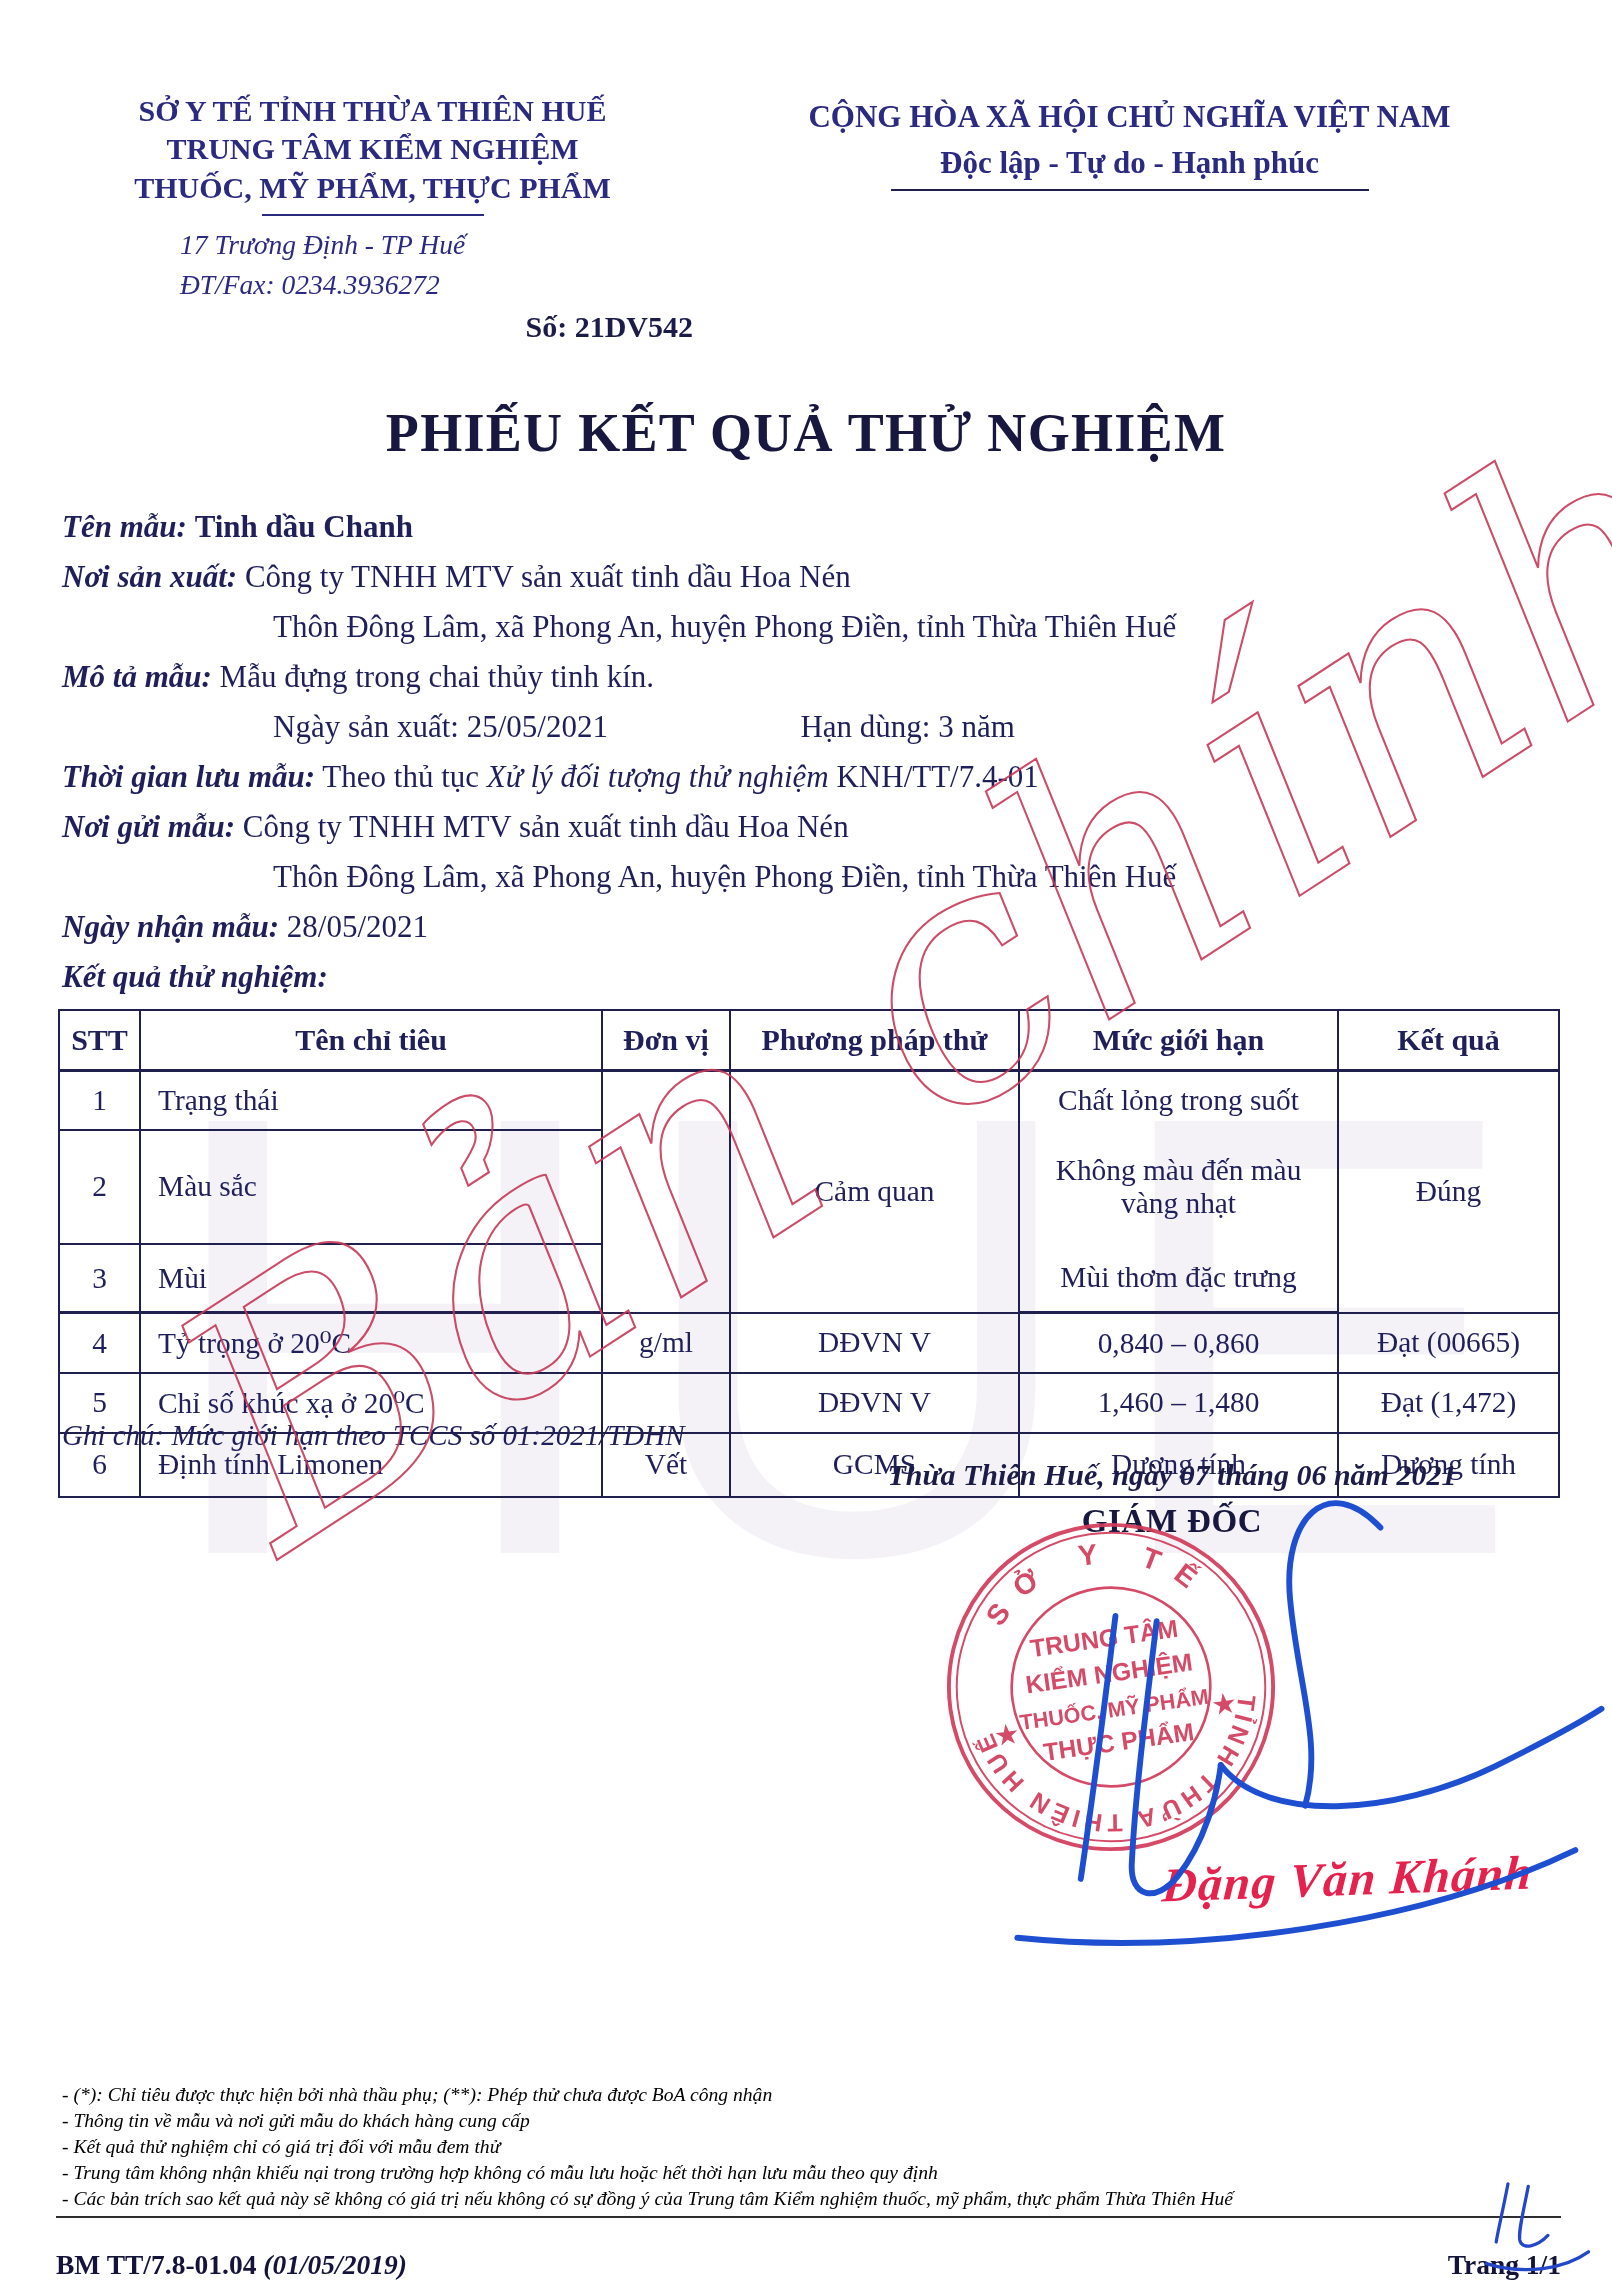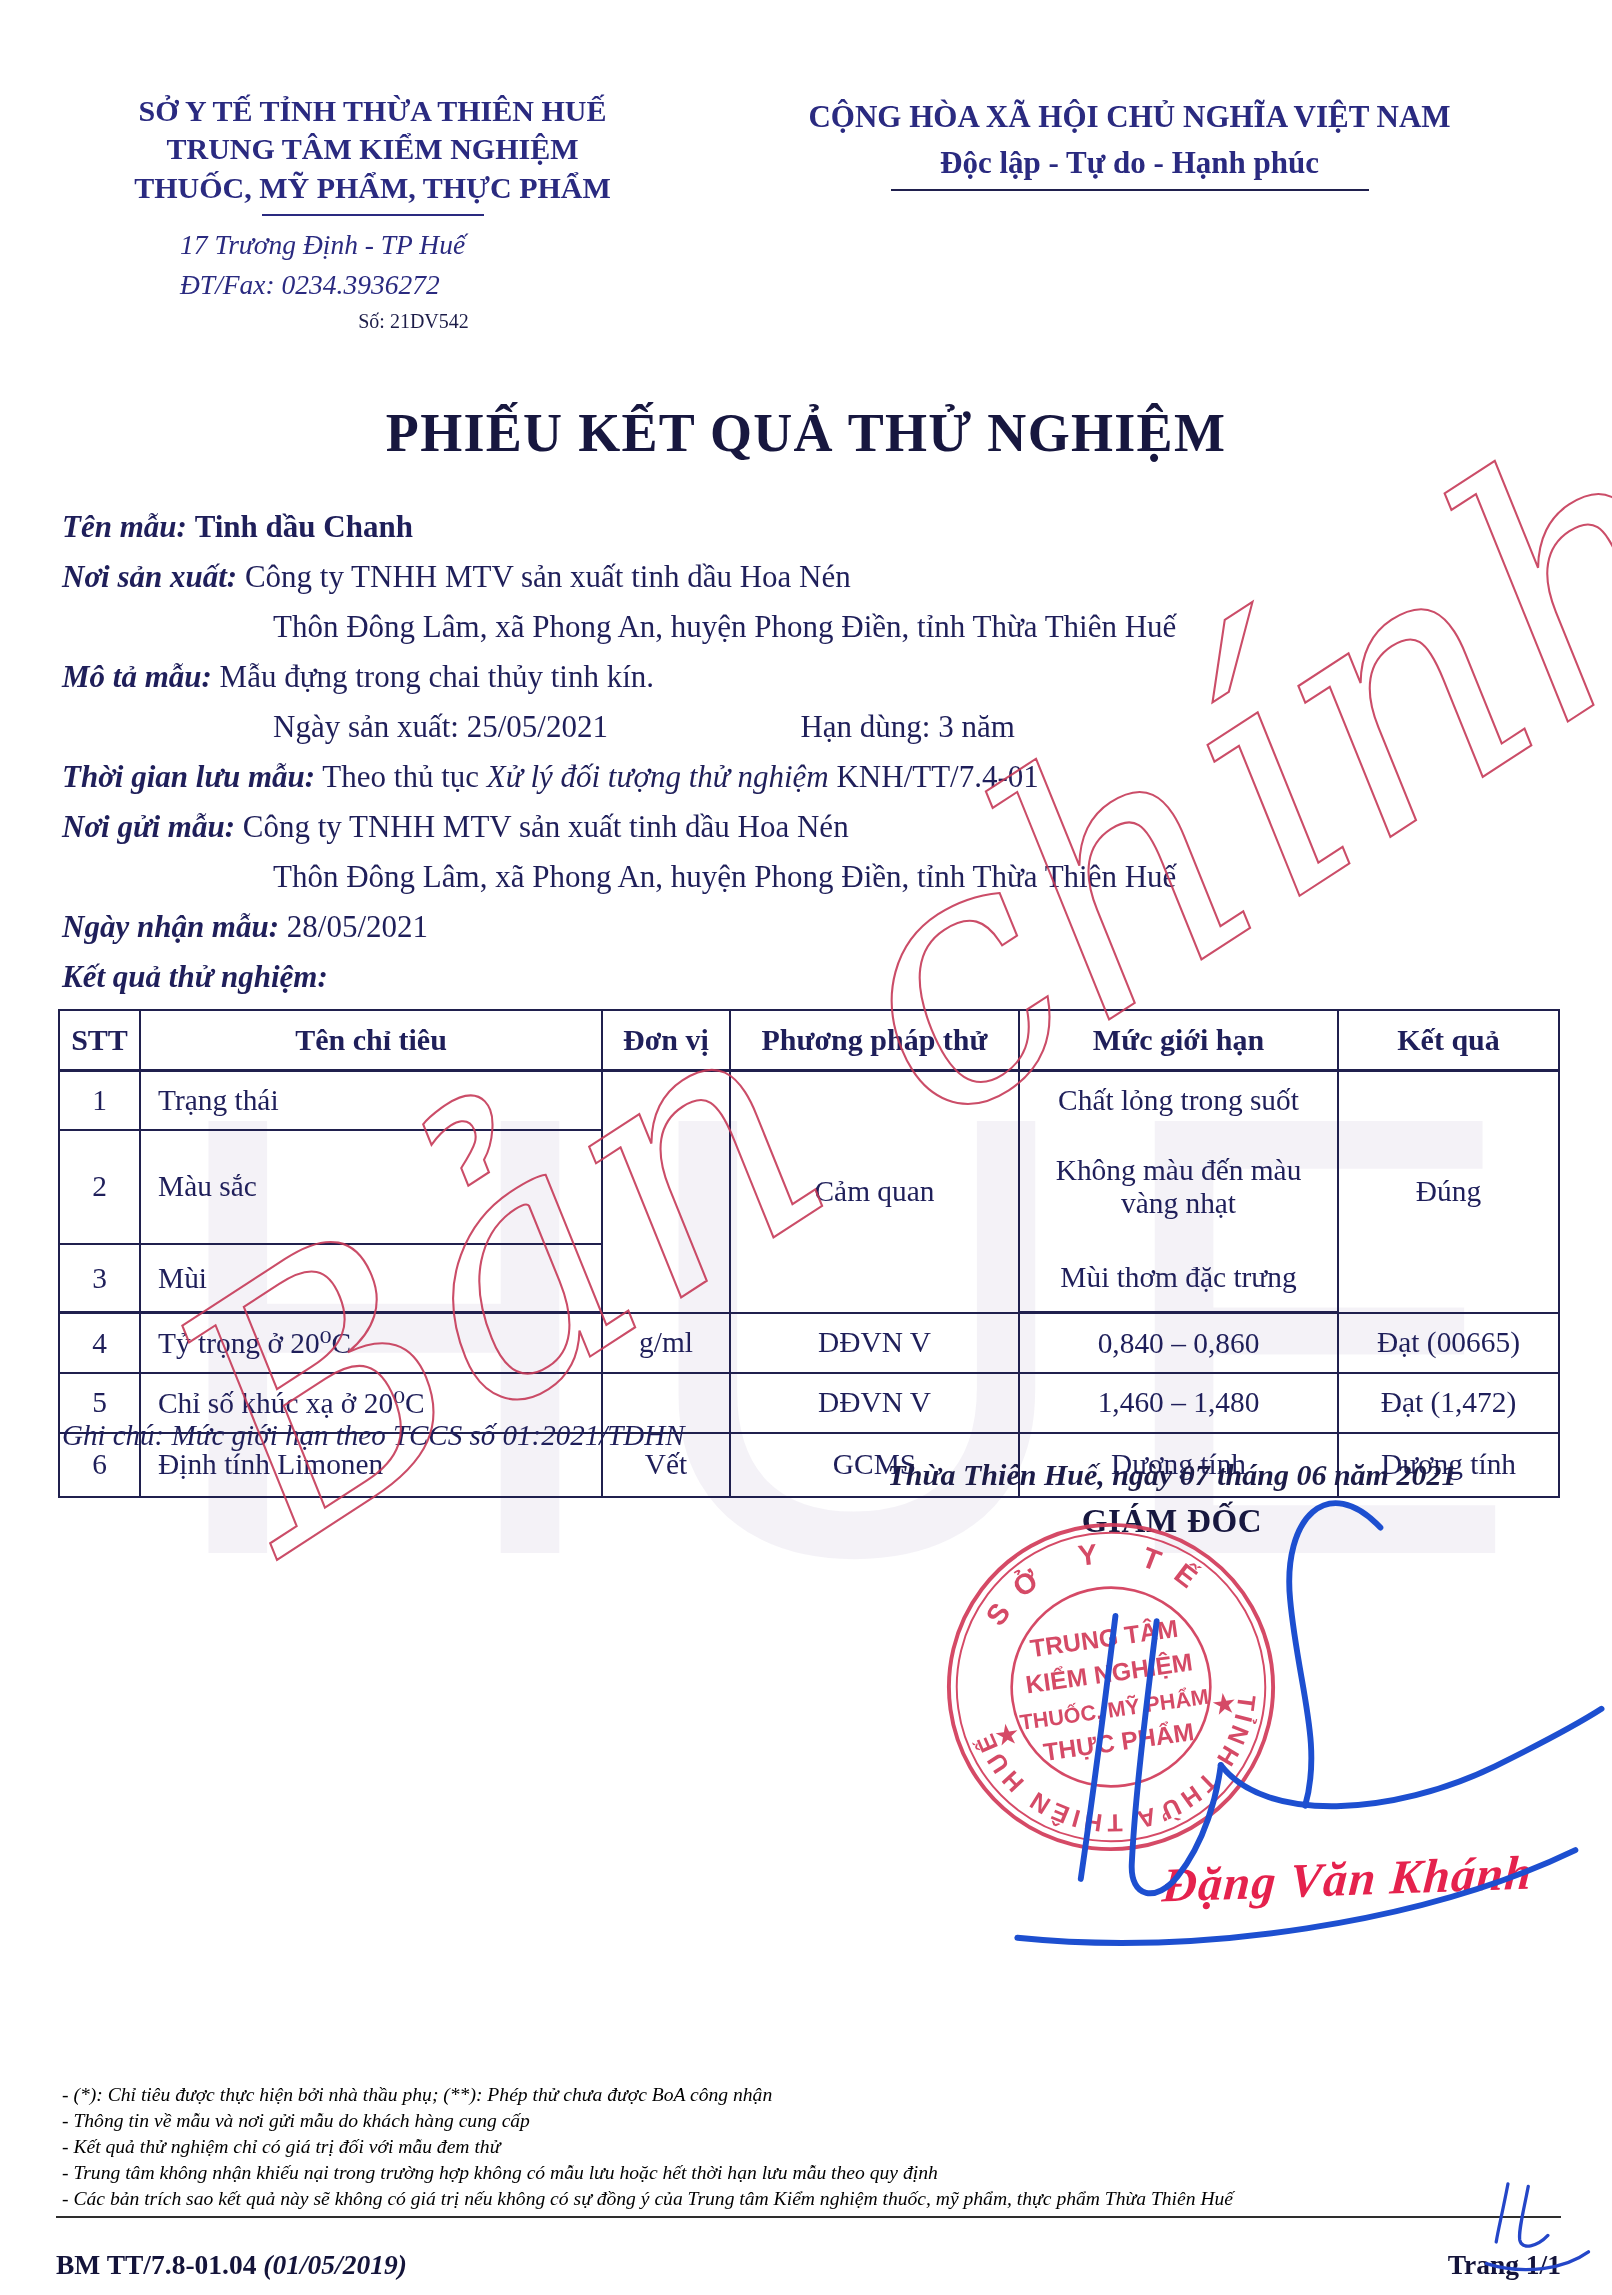--- a/index.html
+++ b/index.html
@@ -15,21 +15,21 @@
     font-weight:normal; font-size:628px; letter-spacing:19.6px;
     color:rgba(162,152,192,0.12); user-select:none; line-height:1;
   }
   .wm-svg{position:absolute; top:0; left:0; z-index:2; pointer-events:none;}
   
   .hdr{position:absolute; top:92px; left:52px; right:46px; display:flex; z-index:1;}
   .hdr-left{width:641px; text-align:center;}
   .org{font-weight:bold; font-size:30px; line-height:1.28; color:#2a2a80;}
   .org-underline{width:222px; height:2.6px; background:#2a2a80; margin:6.5px auto 9.2px;}
   .addr-block{text-align:left; margin-left:128px; font-style:italic; font-size:27.5px; color:#2a2a80; line-height:1.45;}
-  .docno{text-align:center; margin-left:82px; font-weight:normal; font-size:20px; margin-top:5.2px; color:#1c1c48;}
+  .docno{text-align:right; margin-left:82px; font-weight:bold; font-size:30px; margin-top:5.2px; color:#1c1c48;}
   .hdr-right{flex:1; text-align:center; padding-top:6.5px;}
   .country{font-weight:bold; font-size:31px; color:#2a2a80;}
   .motto{font-weight:bold; font-size:31px; margin-top:10.5px; color:#2a2a80;}
   .motto-underline{width:478px; height:2.6px; background:#20204e; margin:7.9px auto 0;}
   
   .title{position:absolute; top:402px; left:0; width:100%; text-align:center;
     font-size:54px; font-weight:bold; color:#17173f; letter-spacing:1.3px; z-index:1;}
   
   .fields{position:absolute; top:509px; left:62px; right:52px; font-size:31px; z-index:1;}
   .fline{height:50px; white-space:nowrap;}

